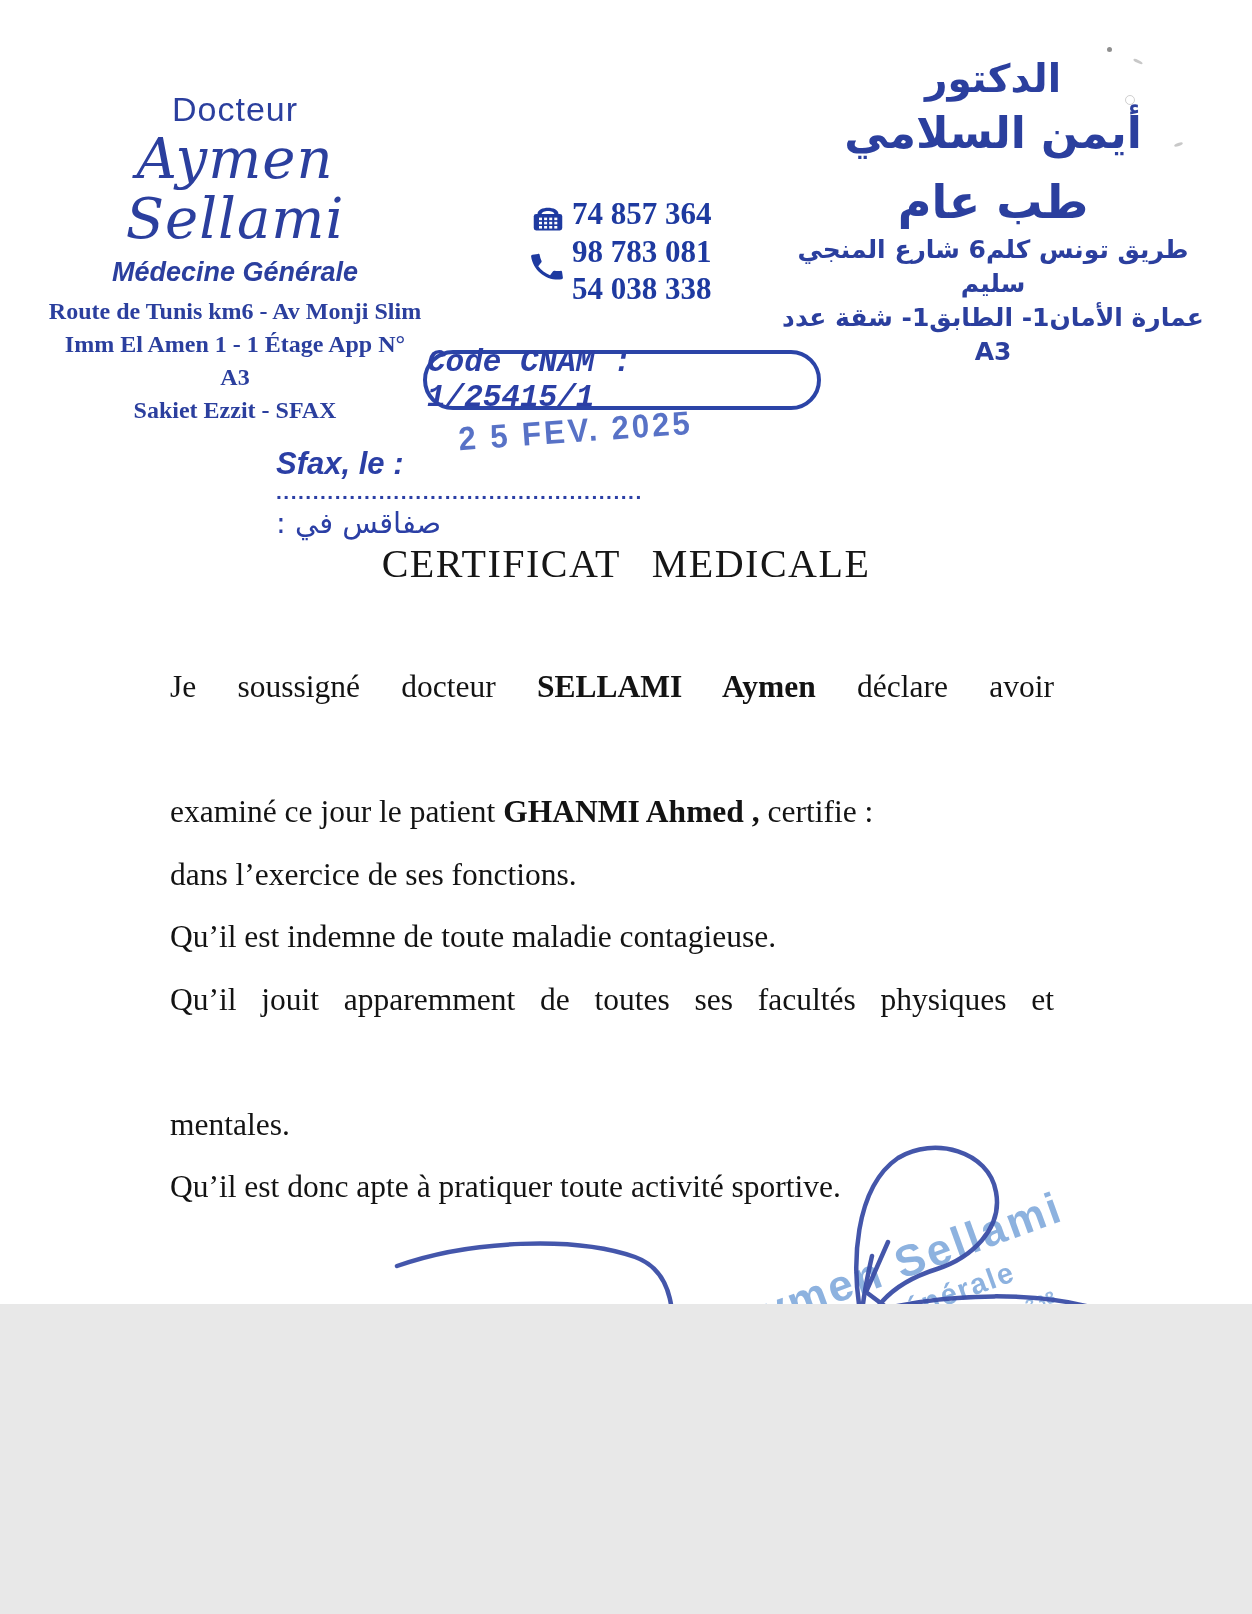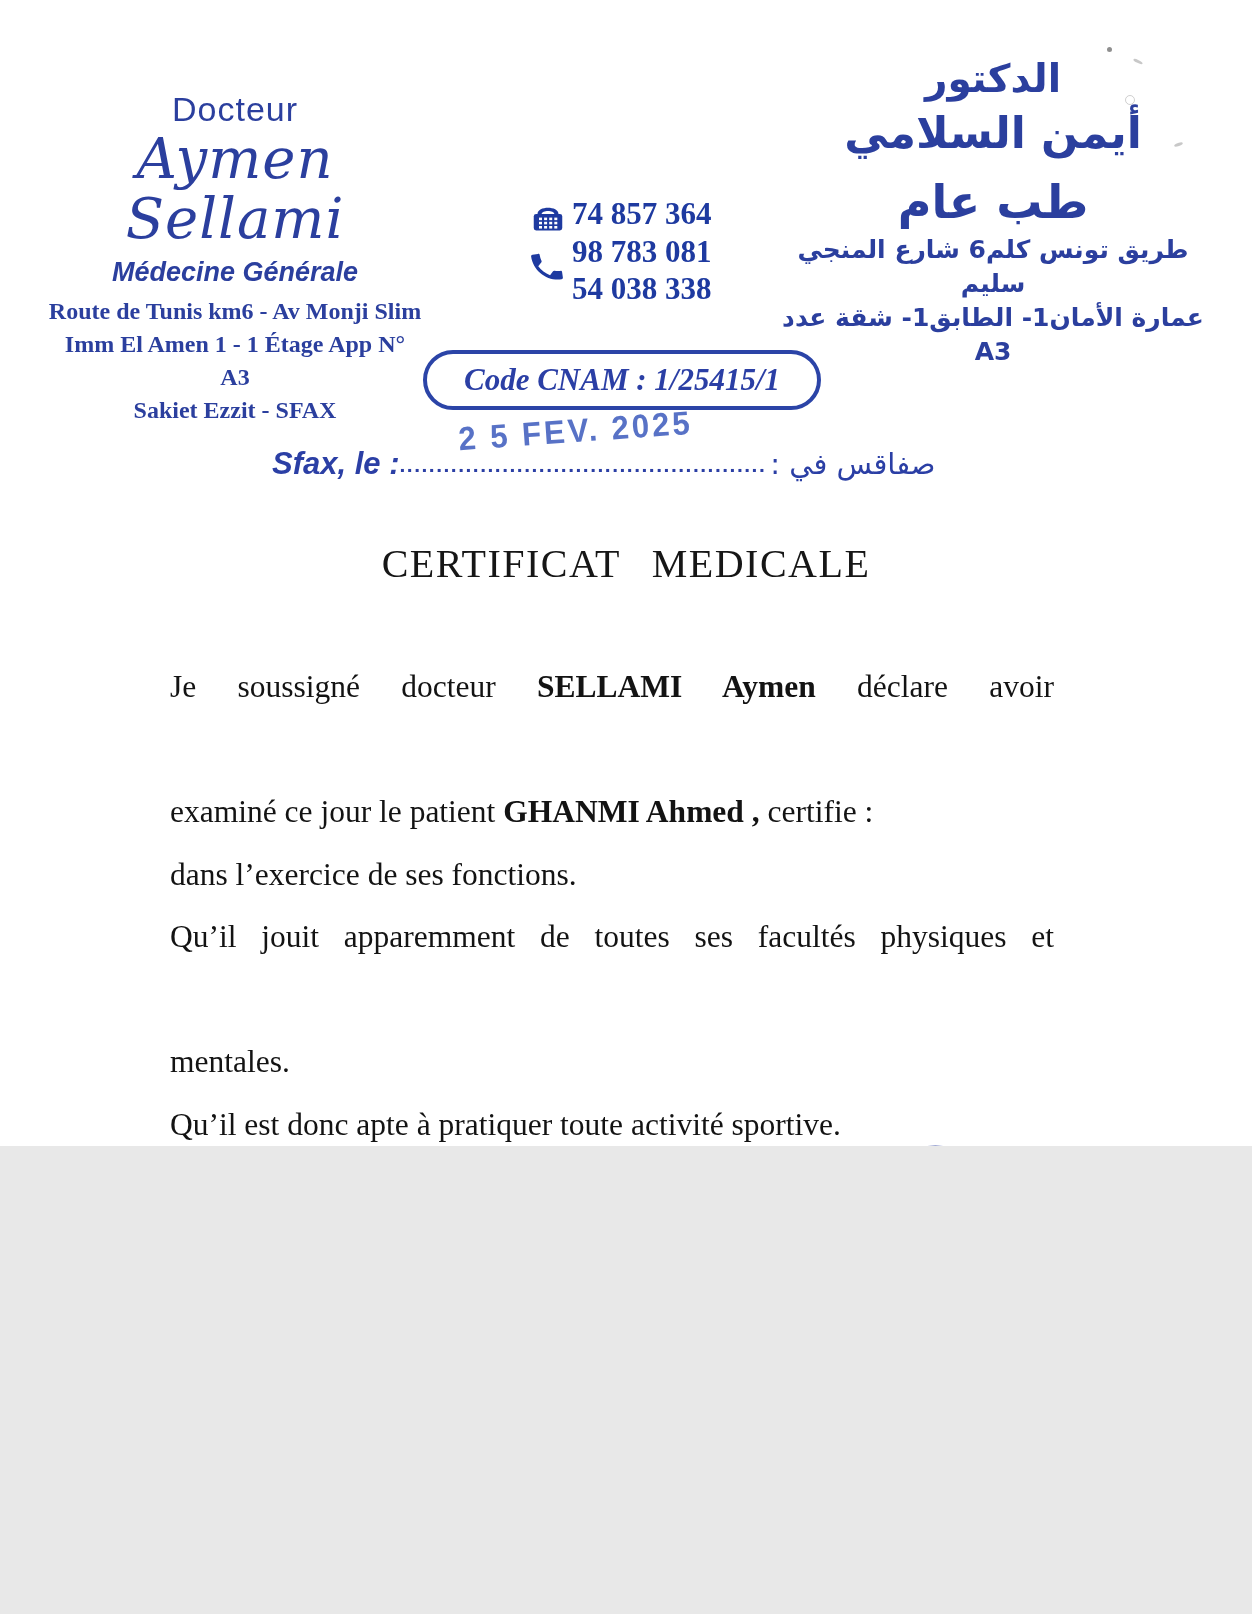--- a/index.html
+++ b/index.html
@@ -1,17 +1,17 @@
 <!DOCTYPE html>
 <html lang="fr"><head>
 <meta charset="utf-8">
 <style>
   html,body{margin:0;padding:0;background:#e8e8e8;}
   .page{
-    position:relative;width:1252px;height:1146px;margin:0 auto;
+    position:relative;width:1252px;height:1304px;margin:0 auto;
     background:#ffffff;overflow:hidden;
     font-family:"Liberation Serif",serif;color:#151515;
   }
   
   .hdr-left{position:absolute;left:48px;top:90px;width:374px;text-align:center;color:#2b3f9e;}
   .doc-title{font-family:"Liberation Sans",sans-serif;font-size:34px;letter-spacing:1px;}
   .doc-name{font-family:"DejaVu Serif",serif;font-style:italic;font-size:56px;line-height:60px;margin-top:0px;letter-spacing:1px;}
   .doc-spec{font-family:"Liberation Sans",sans-serif;font-style:italic;font-weight:bold;font-size:27px;margin-top:8px;}
   .addr{font-family:"Liberation Serif",serif;font-weight:bold;font-size:24px;line-height:33px;margin-top:7px;}
   
@@ -23,25 +23,25 @@
   .hdr-right{position:absolute;right:36px;top:56px;width:446px;text-align:center;color:#2b3f9e;direction:rtl;font-family:"DejaVu Sans",sans-serif;font-weight:bold;}
   .ar-title{font-size:39px;}
   .ar-name{font-size:44px;margin-top:6px;}
   .ar-spec{font-size:46px;margin-top:17px;}
   .ar-addr{font-size:25px;line-height:34px;margin-top:4px;}
   
   .cnam{
     position:absolute;left:423px;top:350px;width:390px;height:52px;
     border:4px solid #2b44a7;border-radius:30px;
     display:flex;align-items:center;justify-content:center;
-    font-family:Liberation Serif, serif;font-style:italic;font-weight:bold;
+    font-family:Liberation Mono, monospace;font-style:italic;font-weight:bold;
     font-size:31px;color:#2b3fa5;
   }
   
-  .date-row{position:absolute;left:272px;top:446px;display:flex;align-items:baseline;color:#2b3fa5;}
+  .date-row{position:absolute;left:272px;top:446px;display:flex;align-items:baseline;color:#2b3fa5;flex-direction:column;}
   .sfax-label{font-family:"Liberation Sans",sans-serif;font-style:italic;font-weight:bold;font-size:31px;white-space:nowrap;}
   .dotline{font-family:"Liberation Sans",sans-serif;font-weight:bold;font-size:21px;letter-spacing:1.5px;white-space:nowrap;position:relative;top:-2px;}
   .ar-date-label{font-family:"DejaVu Sans",sans-serif;font-weight:normal;font-size:29px;direction:rtl;margin-right:10px;margin-left:4px;white-space:nowrap;}
   .date-stamp{
     position:absolute;left:452px;top:412px;
     font-family:"Liberation Sans",sans-serif;font-weight:bold;font-size:33px;
     letter-spacing:3px;color:#4a67c2;transform:rotate(-4deg) scaleX(.95);
     opacity:.92;white-space:nowrap;
   }
   
@@ -140,20 +140,21 @@
     <span class="ar-date-label" dir="rtl">صفاقس في :</span>
   </div>
   <div class="date-stamp">2 5 FEV. 2025</div>
 
   <div class="cert-title">CERTIFICAT MEDICALE</div>
 
   <div class="body-text">
     <span class="line stretch"><span>Je soussigné docteur </span><b>SELLAMI Aymen</b><span> déclare avoir</span></span>
     <span class="line"><span>examiné ce jour le patient </span><b>GHANMI Ahmed ,</b><span> certifie :</span></span>
     <span class="line"><span>dans l’exercice de ses fonctions.</span></span>
+    <span class="line"><span>Qu’il est indemne de toute maladie contagieuse.</span></span>
     <span class="line stretch"><span>Qu’il jouit apparemment de toutes ses facultés physiques et</span></span>
     <span class="line"><span>mentales.</span></span>
     <span class="line"><span>Qu’il est donc apte à pratiquer toute activité sportive.</span></span>
   </div>
 
   <div class="rubber-stamp">
     <div class="stamp-l1">Dr.  Aymen Sellami</div>
     <div class="stamp-l2">Médecine Générale</div>
     <div class="stamp-l3">Tél. 74 857 364 | 98 783 081 - 54 038 338</div>
   </div>

